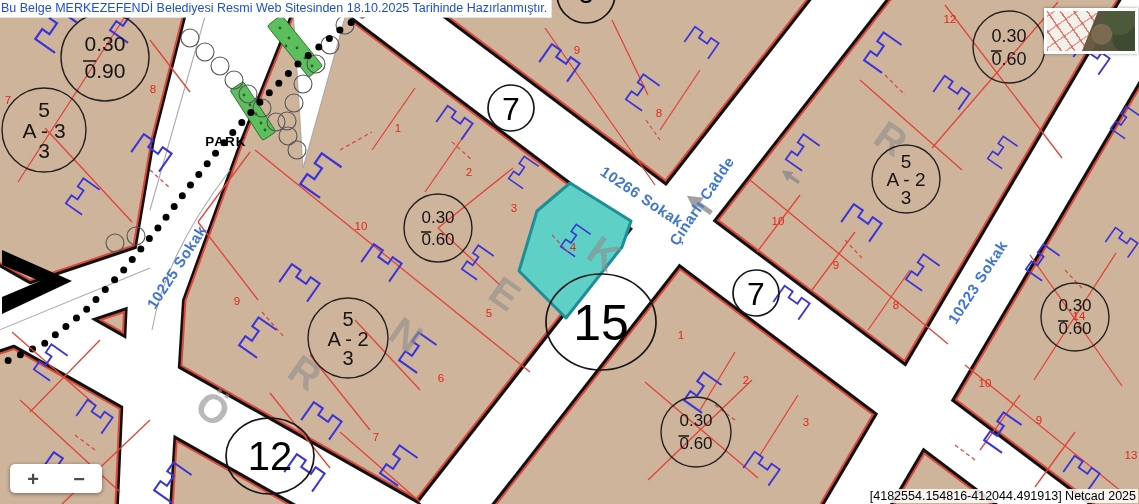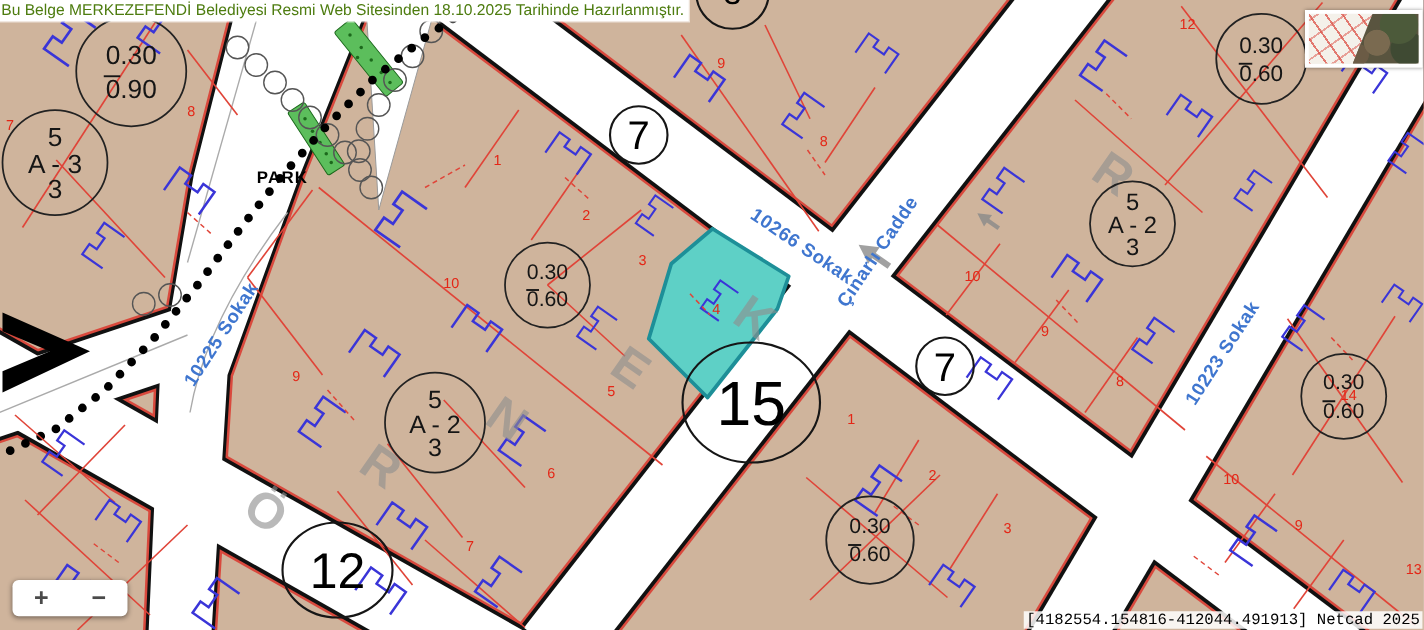--- a/index.html
+++ b/index.html
@@ -29,22 +29,22 @@
   .street{fill:#3f76cf;font-weight:bold;font-size:15px;text-anchor:middle;letter-spacing:.5px;}
   .area{fill:#000;font-weight:bold;font-size:13.5px;text-anchor:middle;letter-spacing:1px;}
   .gray{fill:#8f8f8f;opacity:.62;font-weight:bold;font-size:40px;text-anchor:middle;}
   .roadc{fill:none;stroke:#161616;stroke-width:1.7;}
   .roadnum{fill:#000;text-anchor:middle;}
   .zc{fill:none;stroke:#222;stroke-width:1.4;}
   .zt{fill:#151515;text-anchor:middle;}
   .ztick{stroke:#151515;stroke-width:1.5;}
   .pn{fill:#e42616;font-size:11.5px;text-anchor:middle;}
 
-  #banner{position:absolute;left:0;top:0;background:#ffffff;color:#4d7c0f;font-size:12.5px;padding:1px 4px 2px 1px;white-space:nowrap;box-shadow:0 0 0 1px rgba(255,255,255,.6);}
-  #statusbar{position:absolute;right:1px;bottom:1px;background:rgba(255,255,255,.85);color:#000;font-size:12.5px;padding:0 2px;white-space:nowrap;font-family:Liberation Mono, monospace;}
+  #banner{position:absolute;left:0;top:0;background:#ffffff;color:#1d4ed8;font-size:12.5px;padding:1px 4px 2px 1px;white-space:nowrap;box-shadow:0 0 0 1px rgba(255,255,255,.6);}
+  #statusbar{position:absolute;right:1px;bottom:1px;background:rgba(255,255,255,.85);color:#000;font-size:12.5px;padding:0 2px;white-space:nowrap;}
 
   #zoomctl{position:absolute;left:10px;top:464px;width:92px;height:29px;background:#fff;border-radius:5px;box-shadow:0 1px 4px rgba(0,0,0,.45);display:flex;align-items:center;justify-content:space-around;}
   #zoomctl span{color:#4a4a4a;font-size:20px;font-weight:bold;line-height:1;cursor:pointer;padding:0 10px;user-select:none;}
 
   #minimap{position:absolute;left:1044px;top:8px;width:88px;height:40px;border:3px solid #fff;box-shadow:0 0 3px rgba(0,0,0,.4);cursor:pointer;overflow:hidden;background:#f2efe9;}
   .mm-left{position:absolute;inset:0;
     background:
       repeating-linear-gradient(55deg, rgba(220,80,70,.75) 0 1.5px, transparent 1.5px 11px),
       repeating-linear-gradient(-35deg, rgba(220,80,70,.5) 0 1.5px, transparent 1.5px 13px),
       #f4f1ea;

